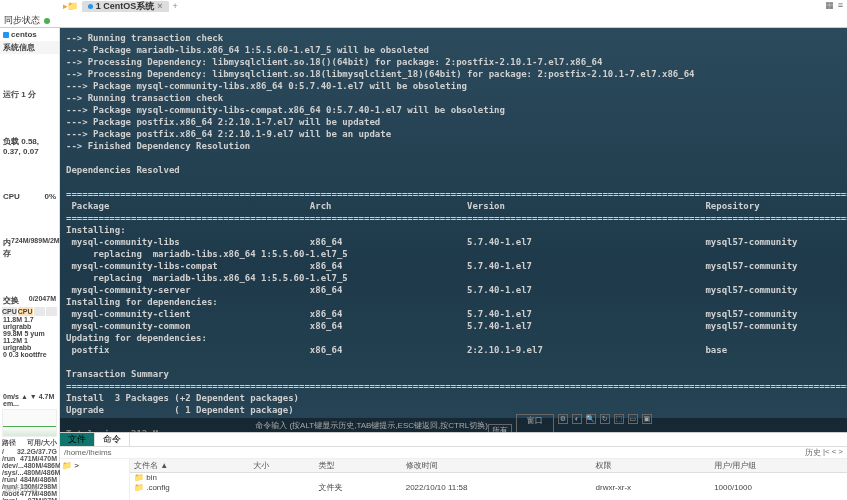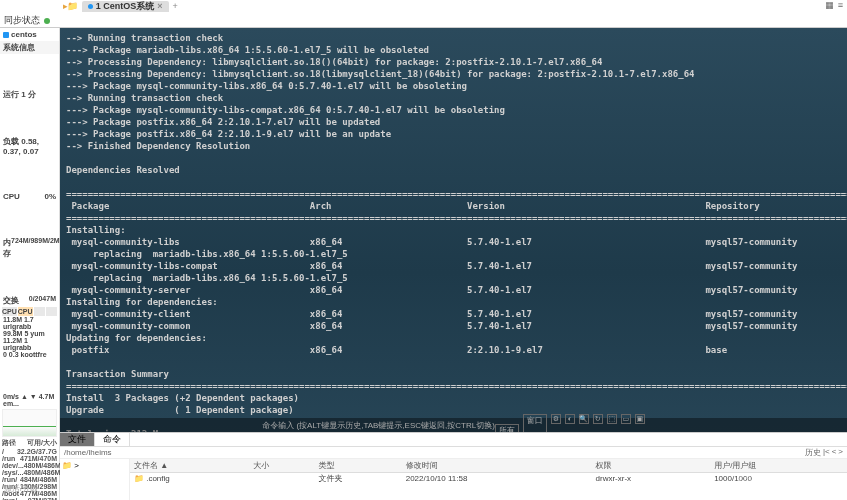--- a/index.html
+++ b/index.html
@@ -25,21 +25,21 @@
 .sidebar .graph { height:28px; background:#fafafa; margin:1px 2px; position:relative; border:1px solid #eee; }
 .sidebar .graph .line { position:absolute; bottom:0; left:0; right:0; height:40%; background:linear-gradient(transparent,rgba(76,175,80,.2)); border-top:1px solid #4caf50; }
 .sidebar .disk-row { display:flex; justify-content:space-between; padding:0 2px; font-size:7px; color:#555; }
 .terminal { flex:1; background:linear-gradient(180deg,#2b4a5c 0%,#1e3a4a 50%,#2b4a5c 100%); color:#d0d0d0; font-family:Consolas,monospace; font-size:9px; line-height:12px; padding:4px 6px; overflow:hidden; white-space:pre; }
 .bottom-strip { position:absolute; bottom:68px; left:60px; right:0; height:14px; background:rgba(0,0,0,.4); display:flex; align-items:center; justify-content:center; padding:0 6px; font-size:8px; color:#aaa; }
 .bottom-strip .tools { display:flex; gap:4px; }
 .bottom-strip .tool { width:10px; height:10px; border:1px solid #666; display:flex; align-items:center; justify-content:center; font-size:7px; }
 .file-panel { position:absolute; bottom:0; left:60px; right:0; height:68px; background:#fff; border-top:1px solid #ccc; display:flex; flex-direction:column; }
 .fp-tabs { height:14px; border-bottom:1px solid #ddd; display:flex; align-items:center; font-size:9px; }
 .fp-tabs .t { padding:0 8px; height:100%; display:flex; align-items:center; border-right:1px solid #ddd; }
-.fp-tabs .t.act { background:#737373; }
+.fp-tabs .t.act { background:#0f766e; }
 .fp-path { height:12px; display:flex; align-items:center; padding:0 4px; font-size:8px; color:#666; border-bottom:1px solid #eee; justify-content:space-between; }
 .fp-path .hist { display:flex; gap:2px; }
 .fp-body { flex:1; display:flex; }
 .fp-tree { width:70px; border-right:1px solid #eee; padding:2px; font-size:8px; }
 .fp-tree .fold { color:#e6a23c; }
 .fp-table { flex:1; font-size:8px; }
 .fp-table table { width:100%; border-collapse:collapse; }
 .fp-table th { text-align:left; padding:1px 4px; background:#f5f5f5; border-bottom:1px solid #ddd; font-weight:normal; color:#555; }
 .fp-table td { padding:0 4px; color:#444; }
 .fp-table .fi { color:#e6a23c; }
@@ -188,21 +188,21 @@
 (2/5): mysql-community-libs-5.7.40-1.el7.x86_64.rpm                                                                                          | 2.6 MB  00:00:02
 (3/5): mysql-community-libs-compat-5.7.40-1.el7.x86_64.rpm                                                                                   | 1.2 MB  00:00:02
 (4/5): mysql-community-client-5.7.40-1.el7.x86_64.rpm                                                                                        |  28 MB  00:00:09
 (5/5): mysql-community-server-5.7.40-1.el7.x86_64.rpm          21% [===========                                           ] 4.3 MB/s |  45 MB  00:00:38 ETA</div>
 </div>
 
 <div class="bottom-strip">
   <span>命令输入 (按ALT键显示历史,TAB键提示,ESC键返回,按CTRL切换)</span>
   <div class="tools">
     <span style="border:1px solid #666;padding:0 3px;margin-top:10px;">所有</span>
-    <span style="border:1px solid #666;padding:0 3px;">窗口</span>
+    <span style="border:1px solid #666;padding:0 10px;">窗口</span>
     <span class="tool">⚙</span>
     <span class="tool">◐</span>
     <span class="tool">🔍</span>
     <span class="tool">↻</span>
     <span class="tool">⬚</span>
     <span class="tool">▭</span>
     <span class="tool">▣</span>
   </div>
 </div>
 
@@ -232,20 +232,28 @@
               <th>文件名 ▲</th>
               <th>大小</th>
               <th>类型</th>
               <th>修改时间</th>
               <th>权限</th>
               <th>用户/用户组</th>
             </tr>
           </thead>
         <tbody id="frows">
             <tr>
+              <td><span class="fi">📁</span> bin</td>
+              <td></td>
+              <td></td>
+              <td></td>
+              <td> </td>
+              <td> </td>
+            </tr>
+            <tr>
               <td><span class="fi">📁</span> .config</td>
               <td></td>
               <td>文件夹</td>
               <td>2022/10/10 11:58</td>
               <td>drwxr-xr-x</td>
               <td>1000/1000</td>
             </tr>
           </tbody>
       </table>
     </div>

